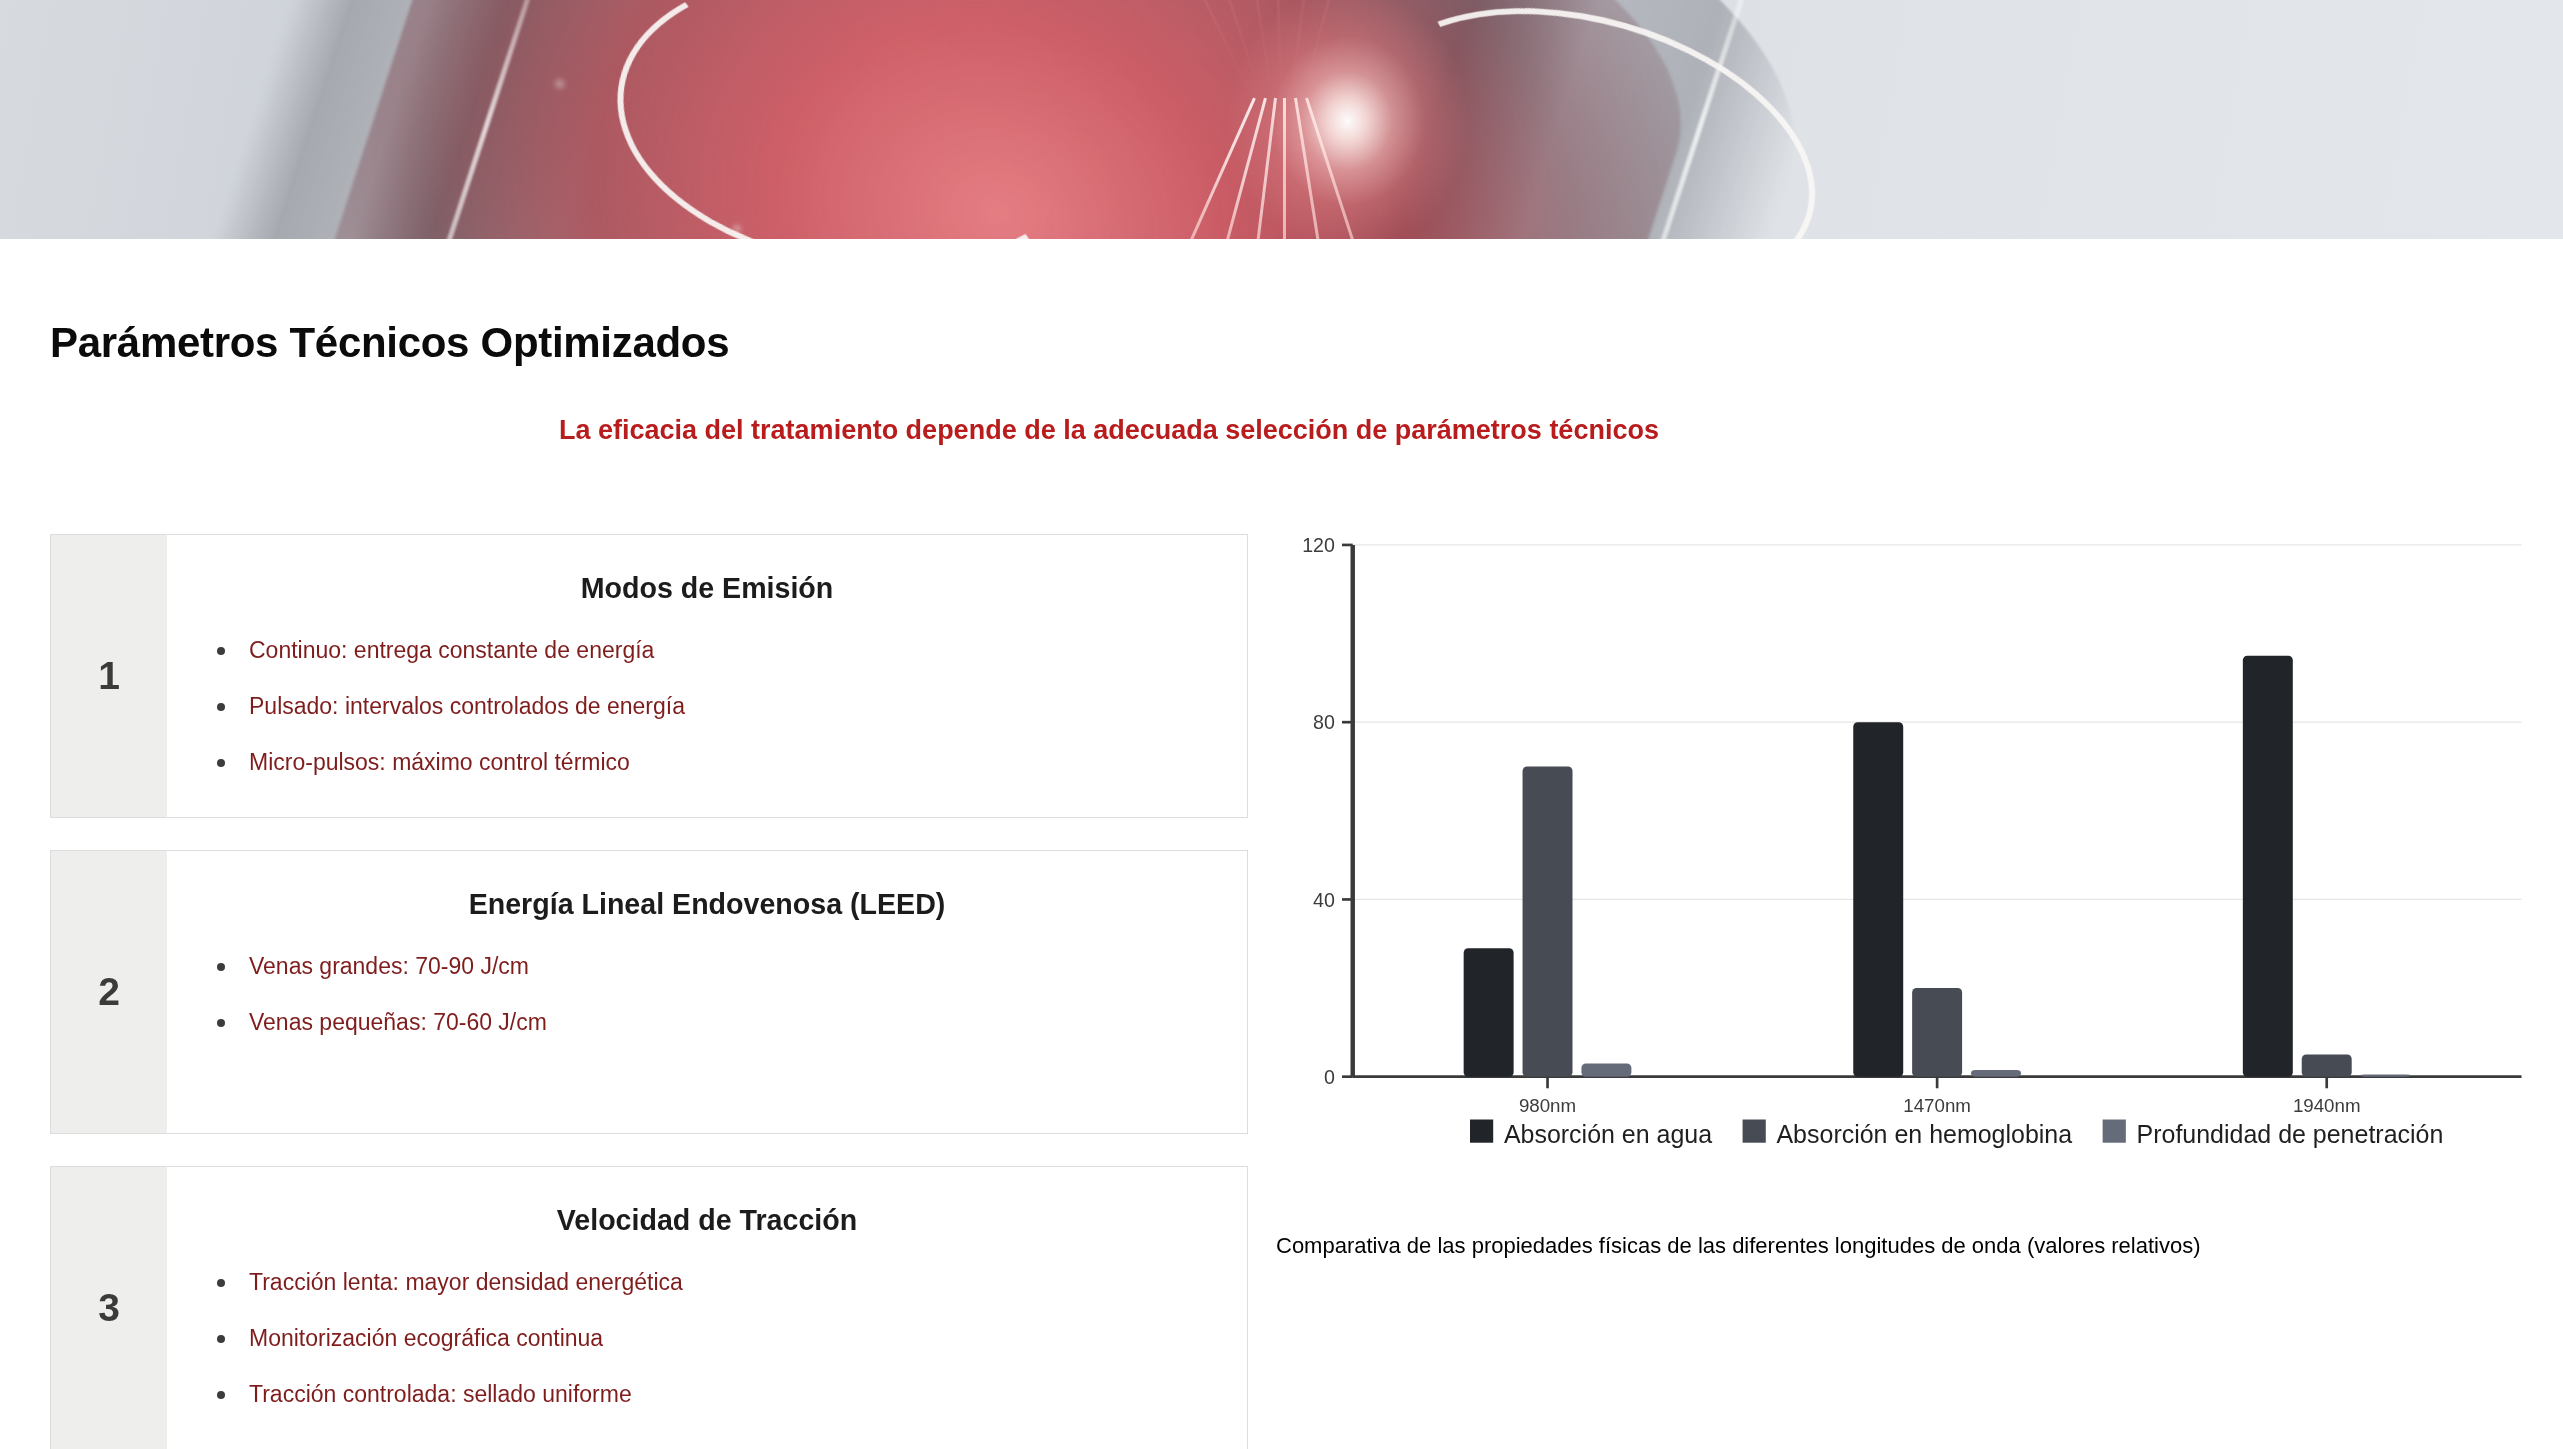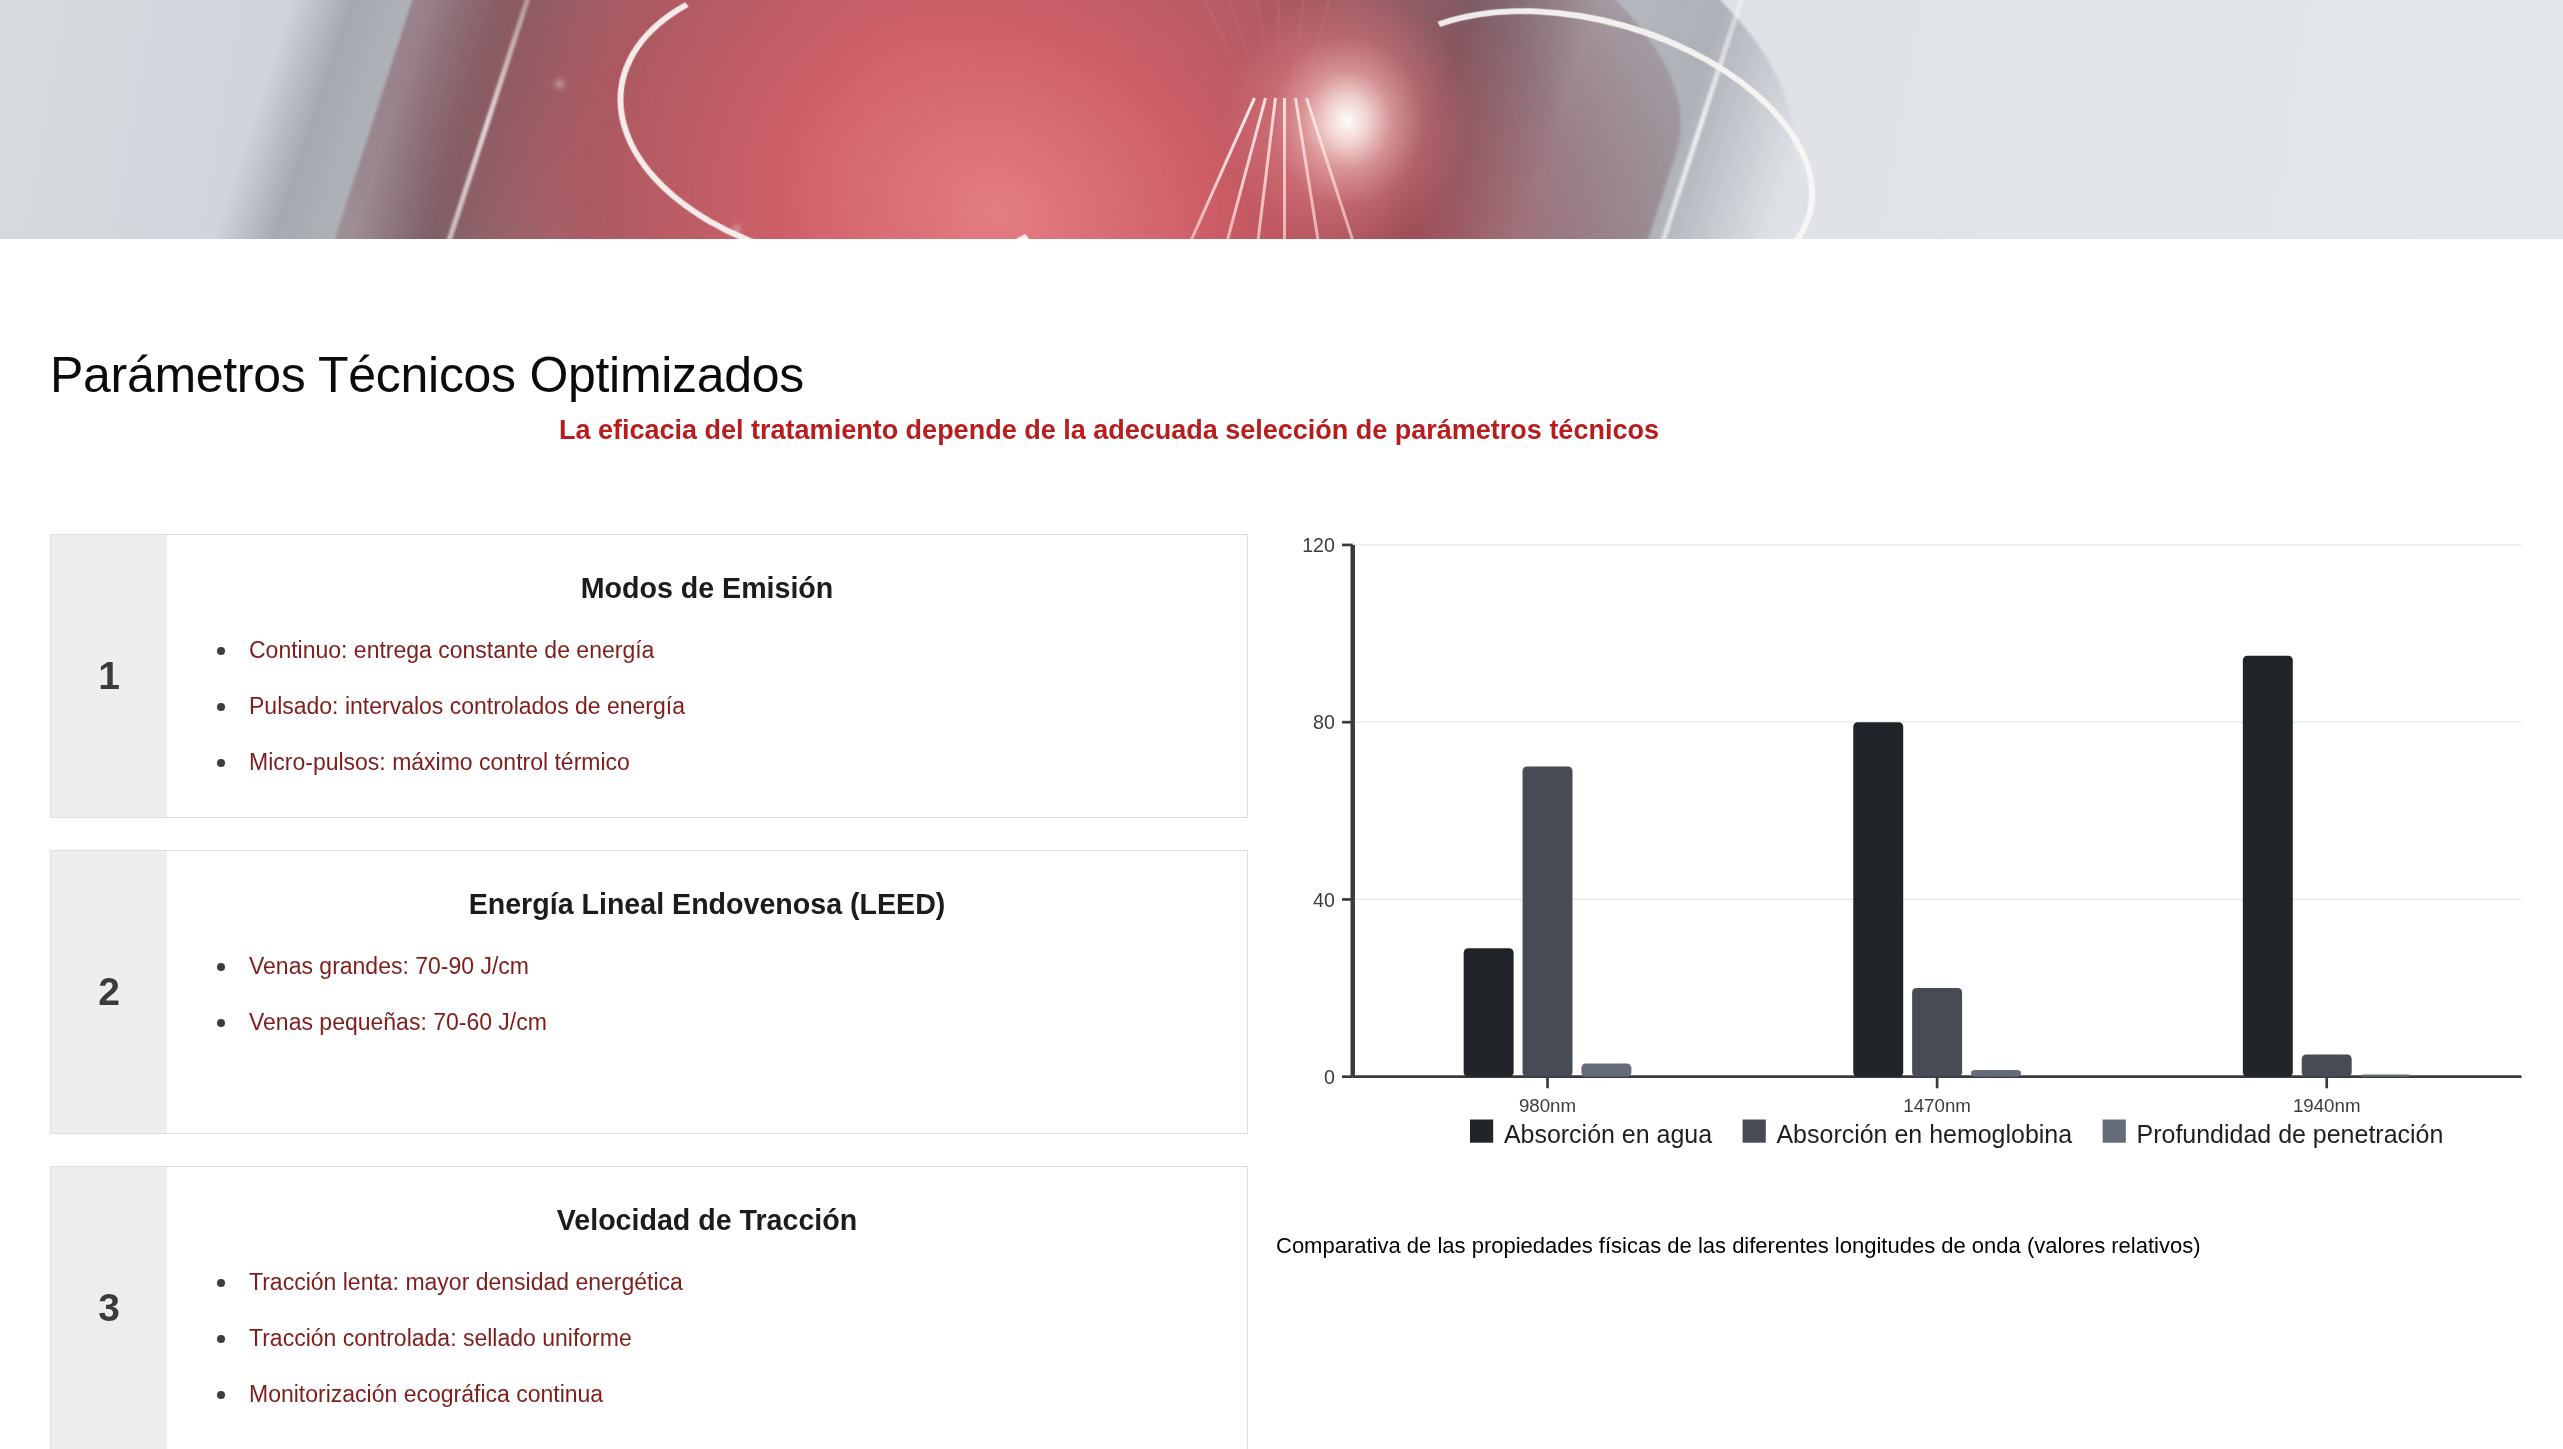--- a/index.html
+++ b/index.html
@@ -119,26 +119,25 @@
     border: 6.2px solid rgba(250,248,246,0.92);
     border-right-color: transparent;
     border-top-color: transparent;
     filter: blur(0.5px);
   }
 
   
   .page-title {
     position: absolute;
     left: 50px; top: 319px;
-    font-size: 50px;
-    font-weight: 400;
+    font-size: 42px;
+    font-weight: 700;
     letter-spacing: -0.3px;
     color: #0b0b0b;
     white-space: nowrap;
-    margin-top: 27px;
   }
   .page-subtitle {
     position: absolute;
     left: 559px; top: 415px;
     font-size: 27px;
     font-weight: 700;
     color: #b91c1c;
     white-space: nowrap;
   }
 
@@ -268,22 +267,22 @@
         </ul>
       </div>
     </div>
 
     <div class="card">
       <div class="card-num">3</div>
       <div class="card-body">
         <div class="card-title">Velocidad de Tracción</div>
         <ul class="card-list">
           <li><span class="bullet"></span><span>Tracción lenta: mayor densidad energética</span></li>
+          <li><span class="bullet"></span><span>Monitorización ecográfica continua</span></li>
           <li><span class="bullet"></span><span>Tracción controlada: sellado uniforme</span></li>
-          <li><span class="bullet"></span><span>Monitorización ecográfica continua</span></li>
         </ul>
       </div>
     </div>
 
   </div>
 
   <div class="chart-panel">
     <svg class="chart-svg" id="chart-svg" width="1258" height="643" viewBox="0 0 1410 720">
         <line x1="86" x2="1396" y1="618" y2="618" stroke="#3a3a3a" stroke-width="3"></line>
         <line x1="74" x2="86" y1="618" y2="618" stroke="#3a3a3a" stroke-width="3"></line>

